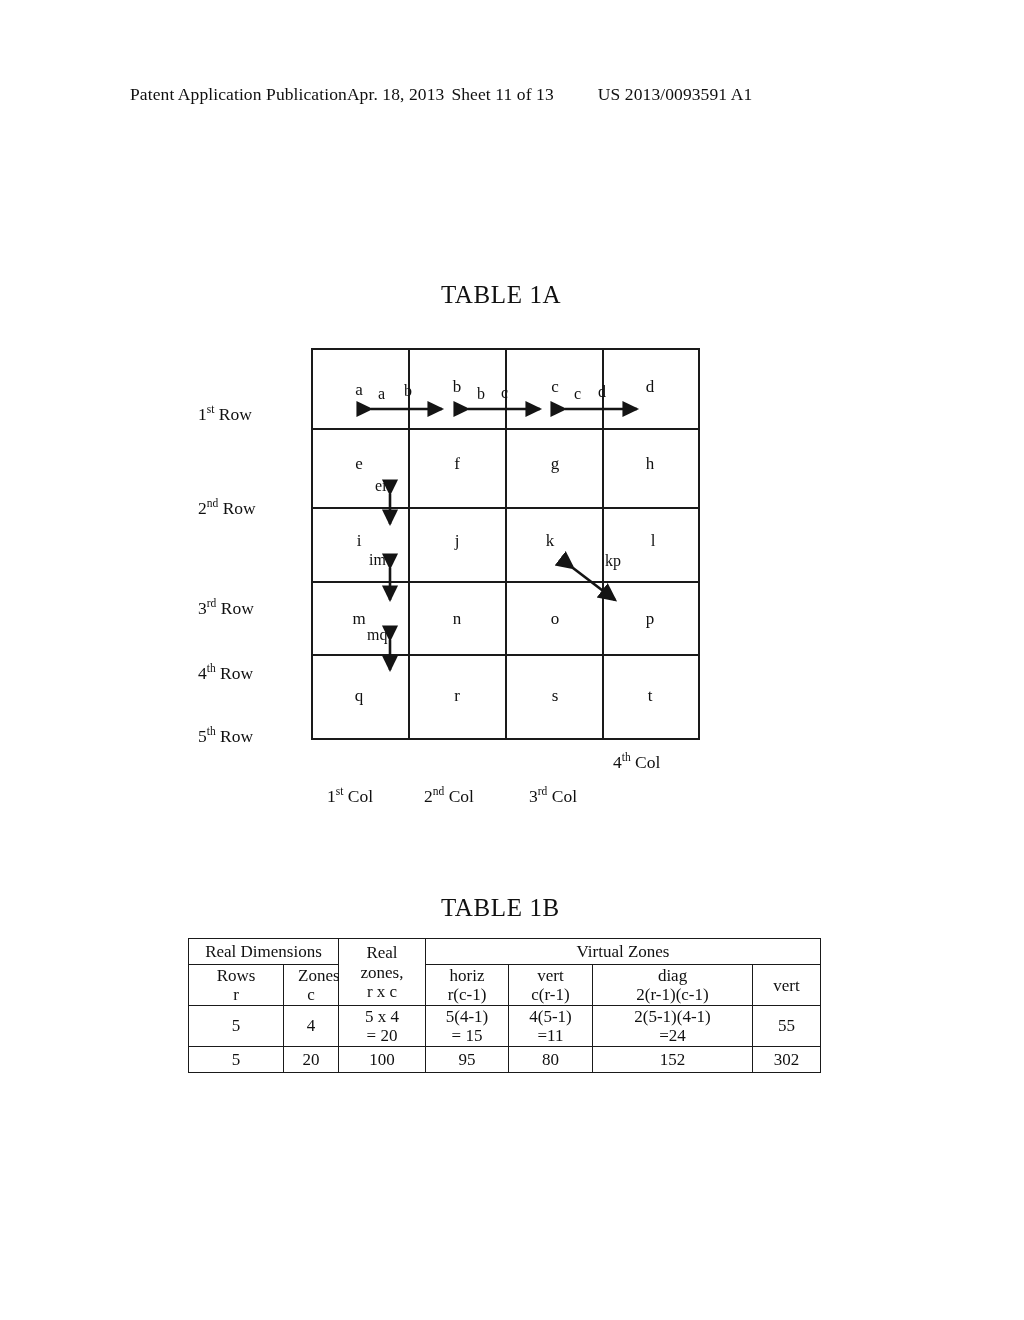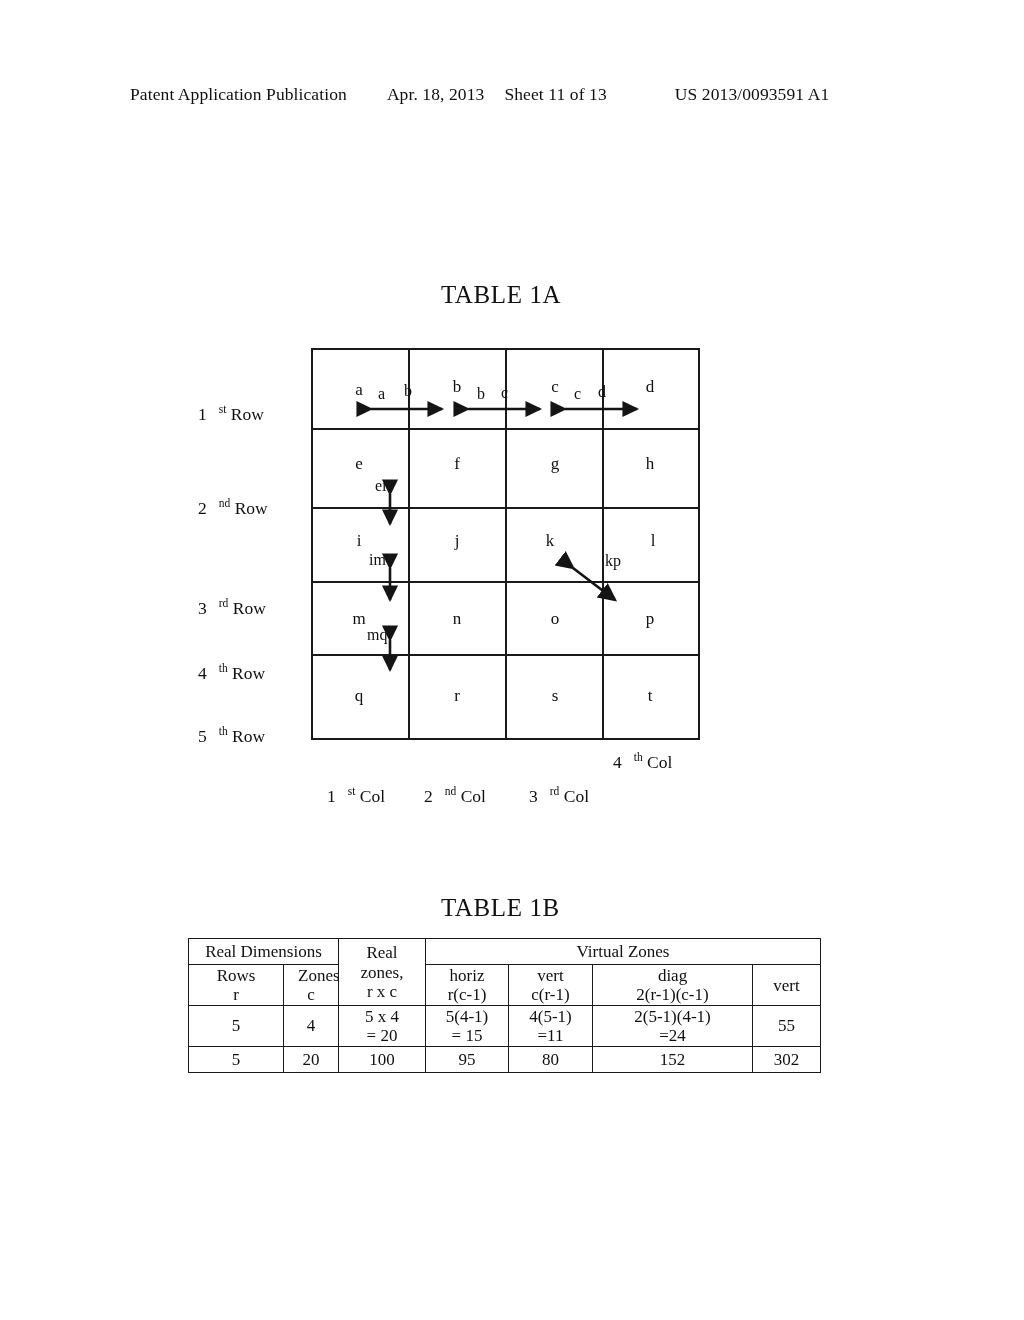--- a/index.html
+++ b/index.html
@@ -24,23 +24,23 @@
     top: 84px;
     width: 764px;
     display: flex;
     align-items: baseline;
     font-weight: normal;
     font-size: 17.5px;
     letter-spacing: 0.1px;
     white-space: nowrap;
   }
   .hdr-pub   { }
-  .hdr-date  { margin-left: 40px; }
-  .hdr-sheet { margin-left: 20px; }
-  .hdr-num   { margin-left: 68px; }
+  .hdr-date  { }
+  .hdr-sheet { margin-left: 7px; }
+  .hdr-num   { margin-left: 44px; }
 
   
   .fig-title {
     position: absolute;
     font-size: 25px;
     letter-spacing: 0.6px;
     white-space: nowrap;
   }
   #title-1a { left: 441px; top: 281px; }
   #title-1b { left: 441px; top: 894px; }
@@ -71,21 +71,21 @@
     margin-left: -13px;
   }
 
   
   .rowcap, .colcap {
     position: absolute;
     font-size: 17.5px;
     white-space: nowrap;
   }
   .rowcap { left: 198px; }
-  .ord { font-size: 11.5px; vertical-align: super; margin-left: 12px; }
+  .ord { font-size: 11.5px; vertical-align: super; }
 
   
   #arrows-1a {
     position: absolute;
     left: 0; top: 0;
     width: 1024px; height: 1320px;
     pointer-events: none;
   }
   .arr-label {
     position: absolute;

